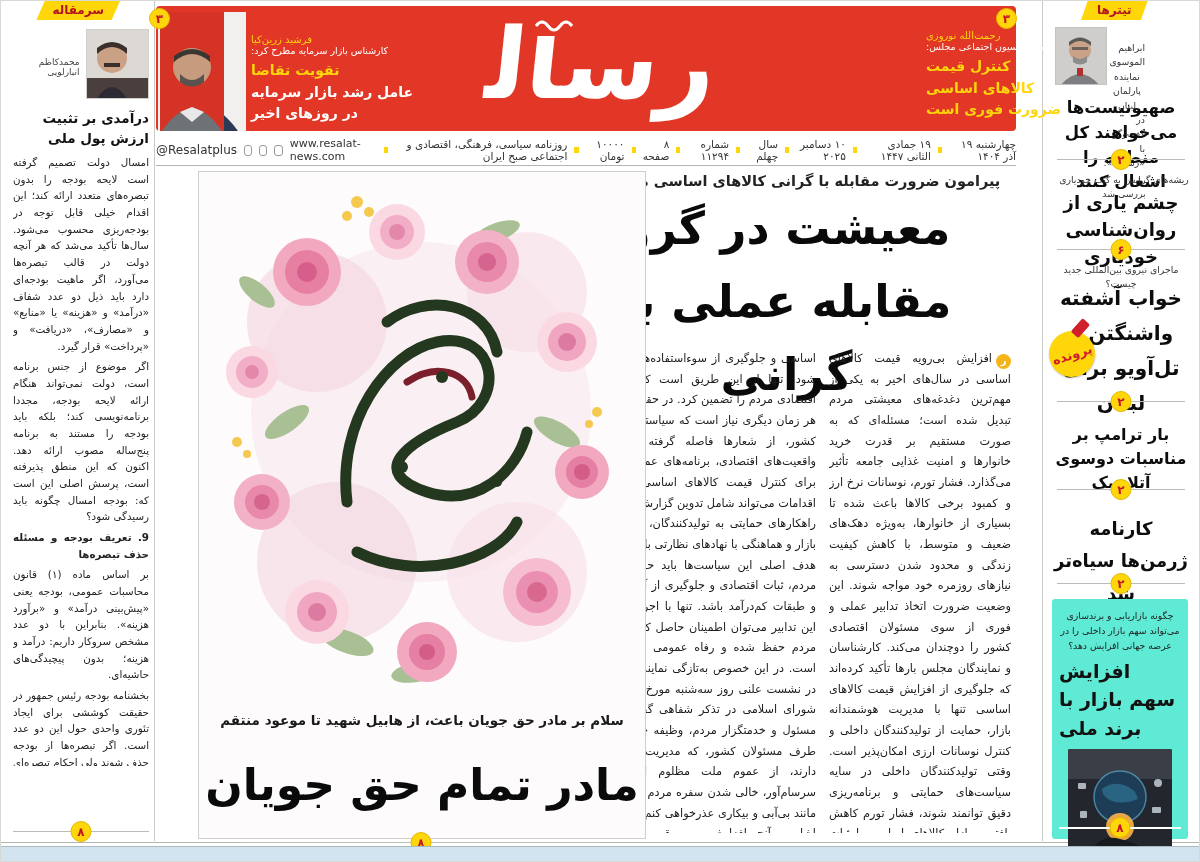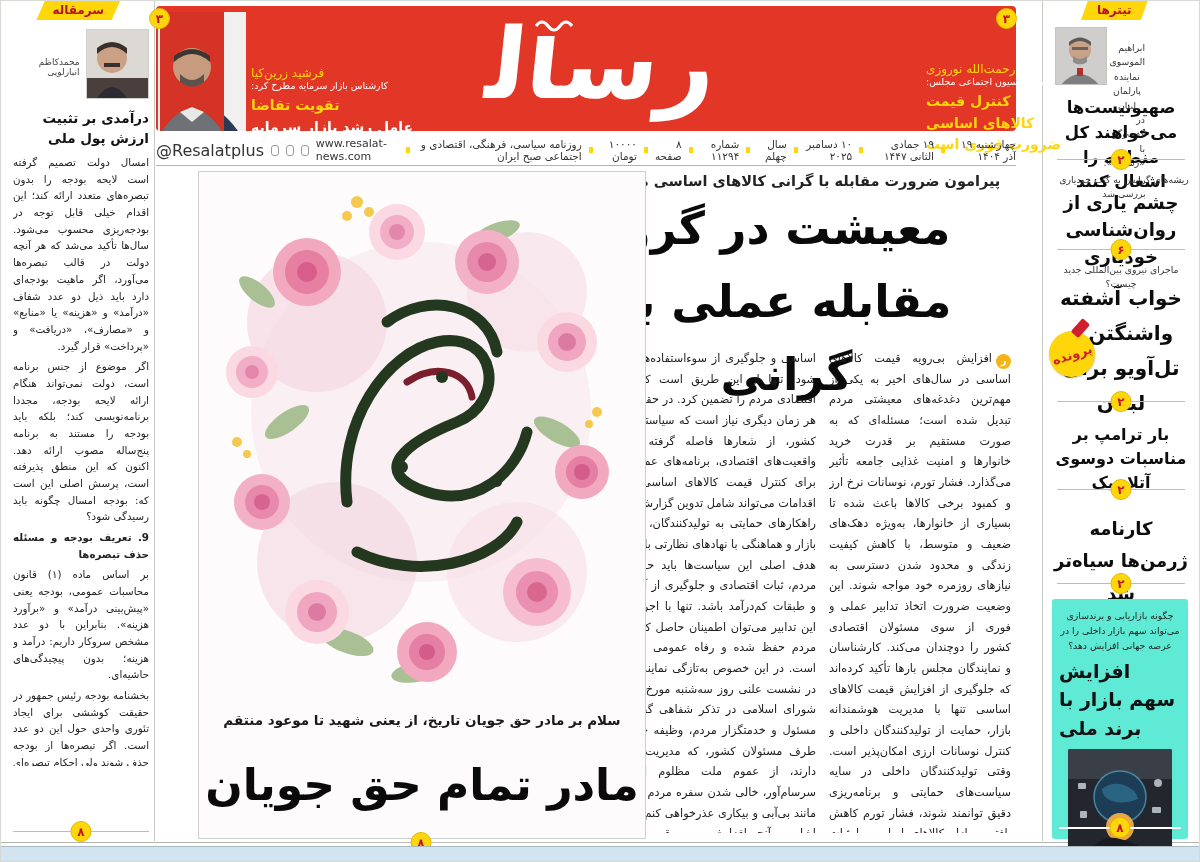--- a/index.html
+++ b/index.html
@@ -38,21 +38,21 @@
   .hl-photo{position:absolute;width:52px;height:58px;background:#d8d8d4;border:1px solid #c5c5c0;overflow:hidden;}
 
   
   .masthead{position:absolute;top:5px;right:183px;left:155px;height:125px;background:#e23727;
             border-radius:4px;}
   .m-badge{position:absolute;z-index:5;}
   .logo{position:absolute;top:-12px;right:300px;left:330px;height:140px;color:#fff;
         font-size:98px;font-weight:900;text-align:center;transform:skewX(-6deg);
         line-height:140px;overflow:hidden;}
   .promo{position:absolute;top:0;height:125px;color:#fff;}
-  .promo .pname{font-size:12px;color:#ffd60a;margin-top:32px;}
+  .promo .pname{font-size:10px;color:#ffd60a;}
   .promo .pkick{font-size:9.5px;color:#fff;margin-bottom:4px;}
   .promo .pt1{font-size:14px;font-weight:bold;color:#ffd60a;line-height:1.55;}
   .promo .pt2{font-size:14px;font-weight:bold;color:#fff;line-height:1.55;}
   .photo-frame{position:absolute;overflow:hidden;}
 
   
   .dateline{position:absolute;top:136px;right:183px;left:155px;height:26px;display:flex;
             align-items:center;justify-content:flex-start;gap:7px;font-size:10.5px;color:#333;}
   .dateline .sep{width:6px;height:6px;background:#ffd60a;display:inline-block;}
   .latin{direction:ltr;font-size:11px;color:#333;}
@@ -278,21 +278,21 @@
     <span>۸ صفحه</span>
       <span class="sep"></span>
     <span>۱۰۰۰۰ تومان</span>
       <span class="sep"></span>
     <span>روزنامه سیاسی، فرهنگی، اقتصادی و اجتماعی صبح ایران</span>
       <span class="sep"></span>
     <span class="latin">www.resalat-news.com</span>
     <span class="soc"></span>
     <span class="soc"></span>
     <span class="soc"></span>
-    <span class="latin" style="font-size:16px;">@Resalatplus</span>
+    <span class="latin" style="font-size:12px;">@Resalatplus</span>
   </div>
   <div class="hline" style="right:183px;left:155px;top:164px;"></div>
 
   <div class="kicker-main">پیرامون ضرورت مقابله با گرانی کالاهای اساسی مطرح شد:</div>
   <div class="headline-main">
     <div>معیشت در گرو</div>
     <div>مقابله عملی با گرانی</div>
   </div>
 
   <div class="body-cols">
@@ -389,21 +389,21 @@
       </g>
       <g fill="none" stroke="#7a1f2b" stroke-width="7" stroke-linecap="round">
         <path d="M210 210 C240 190 270 200 275 225"></path>
       </g>
       <g fill="#24381f">
         <circle cx="245" cy="205" r="6"></circle>
           <circle cx="205" cy="295" r="6"></circle>
           <circle cx="300" cy="310" r="5"></circle>
       </g>
     </svg>
-    <div class="feature-caption">سلام بر مادر حق جویان تاریخ، از یعنی شهید تا موعود منتقم</div>
+    <div class="feature-caption">سلام بر مادر حق جویان باعث، از هابیل شهید تا موعود منتقم</div>
     <div class="feature-title">مادر تمام حق جویان</div>
   </div>
   <div class="divider" style="left:240px;width:360px;top:841px;">
     <div class="badge">۸</div>
   </div>
 
   <div class="bottom-strip"></div>
 
 </div>
 

